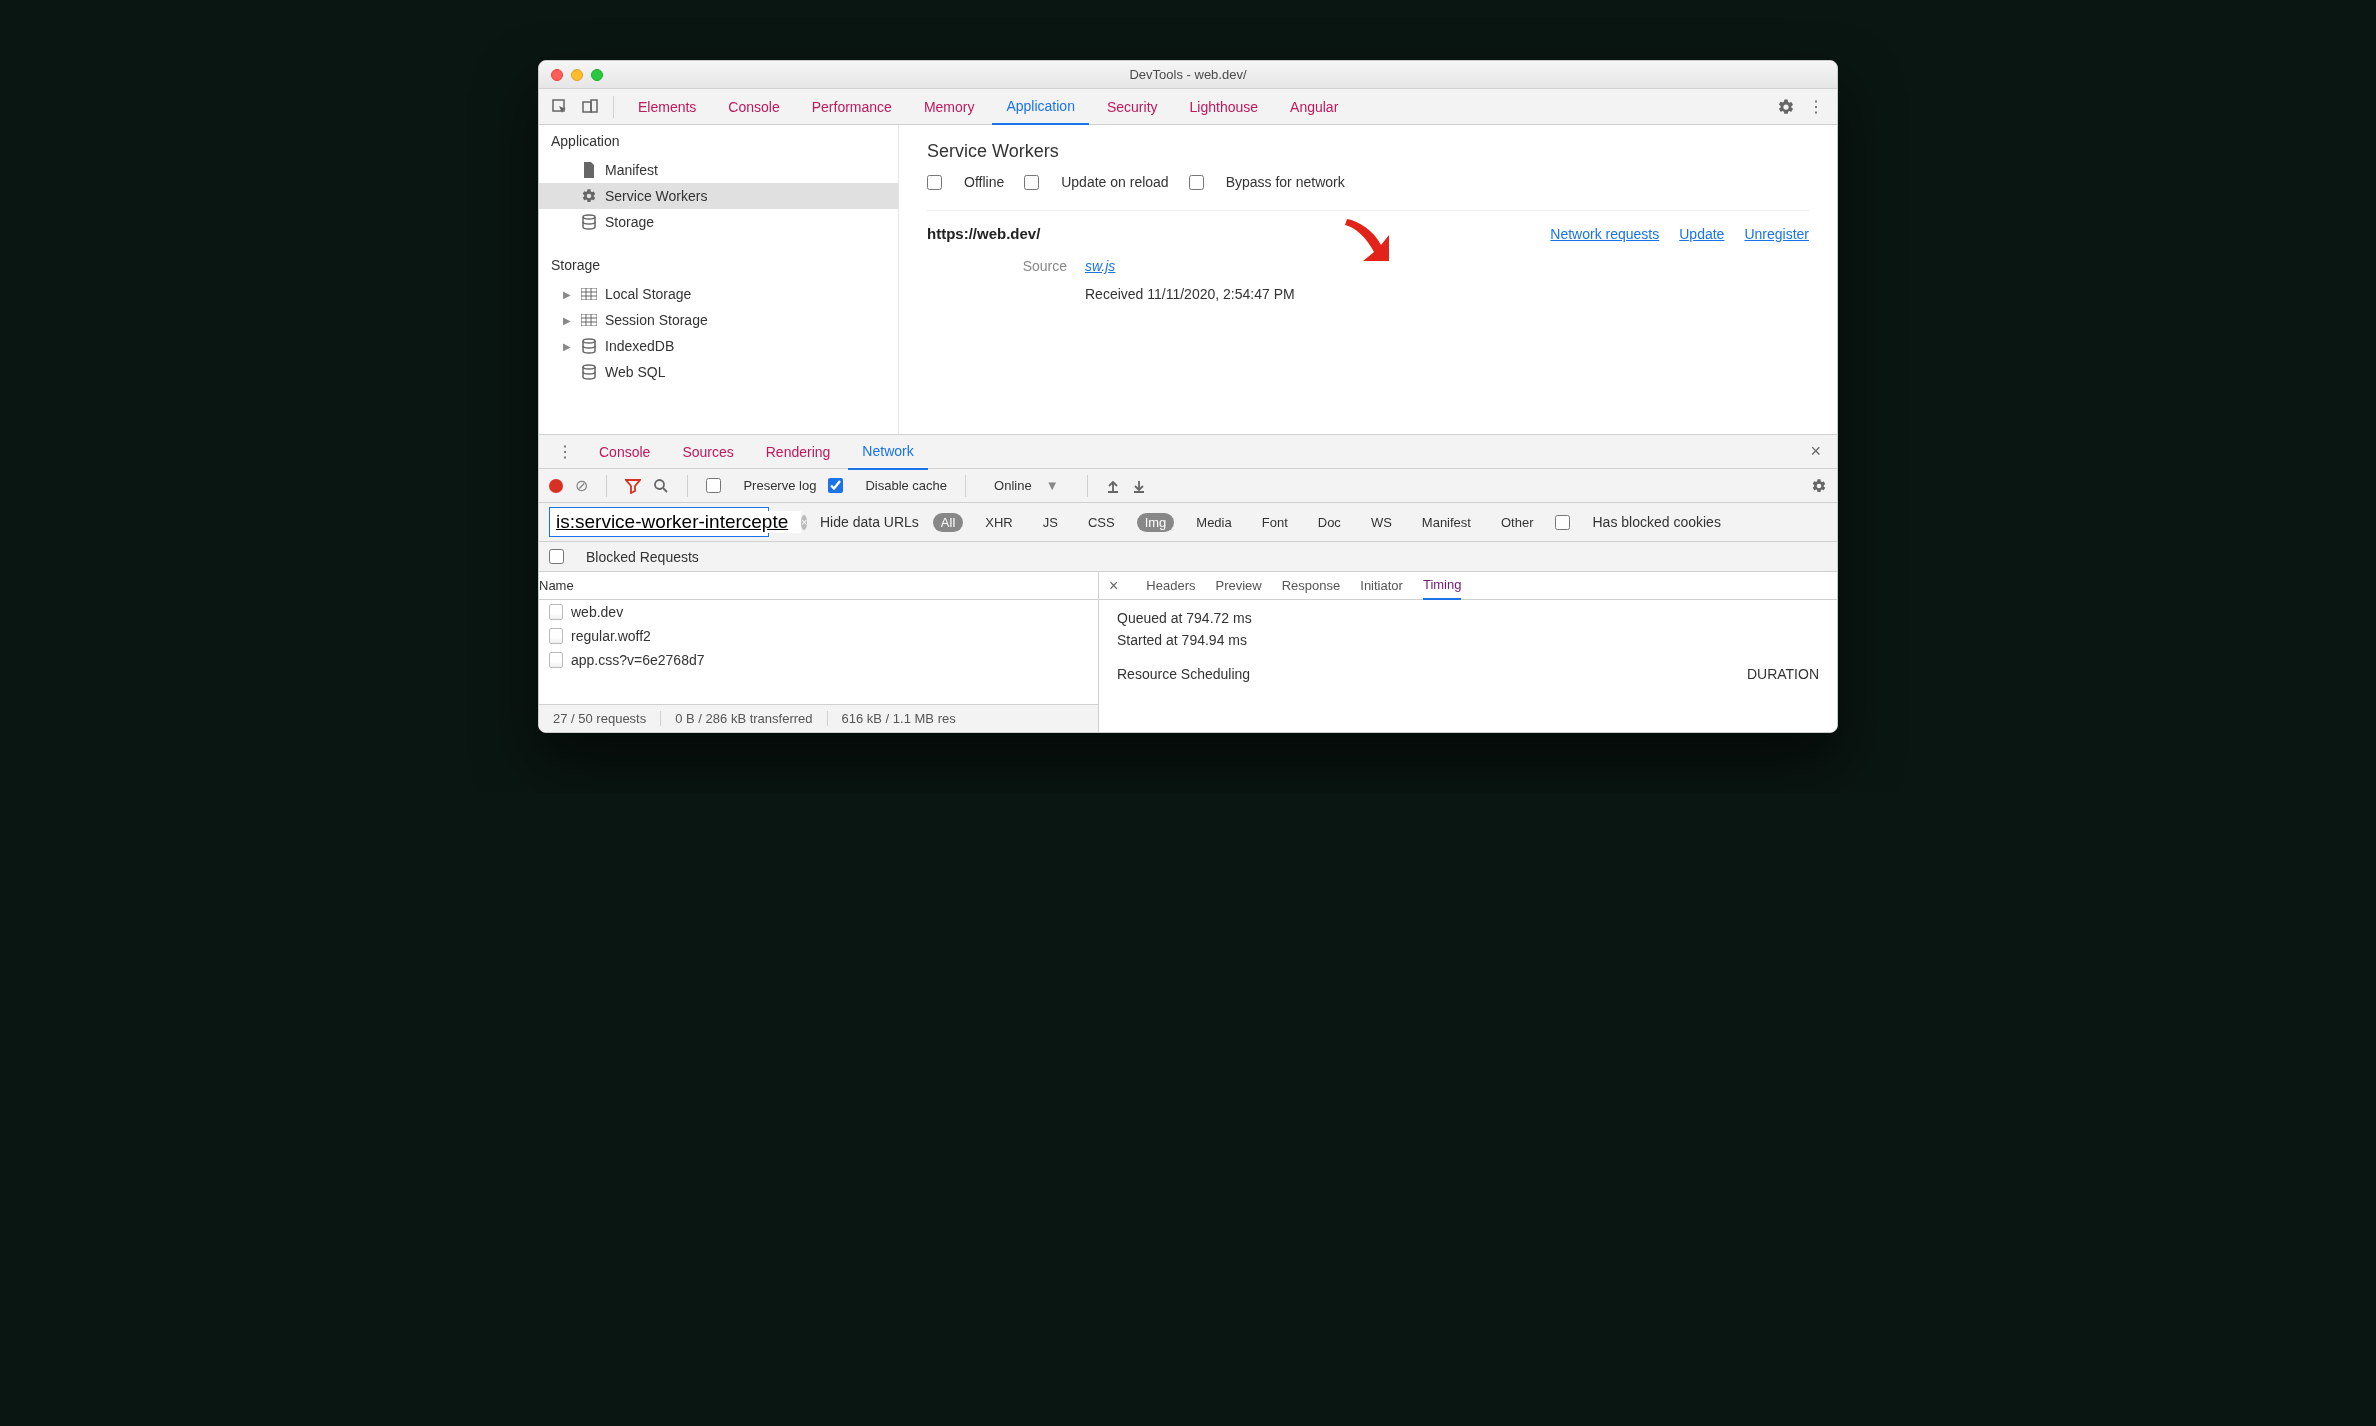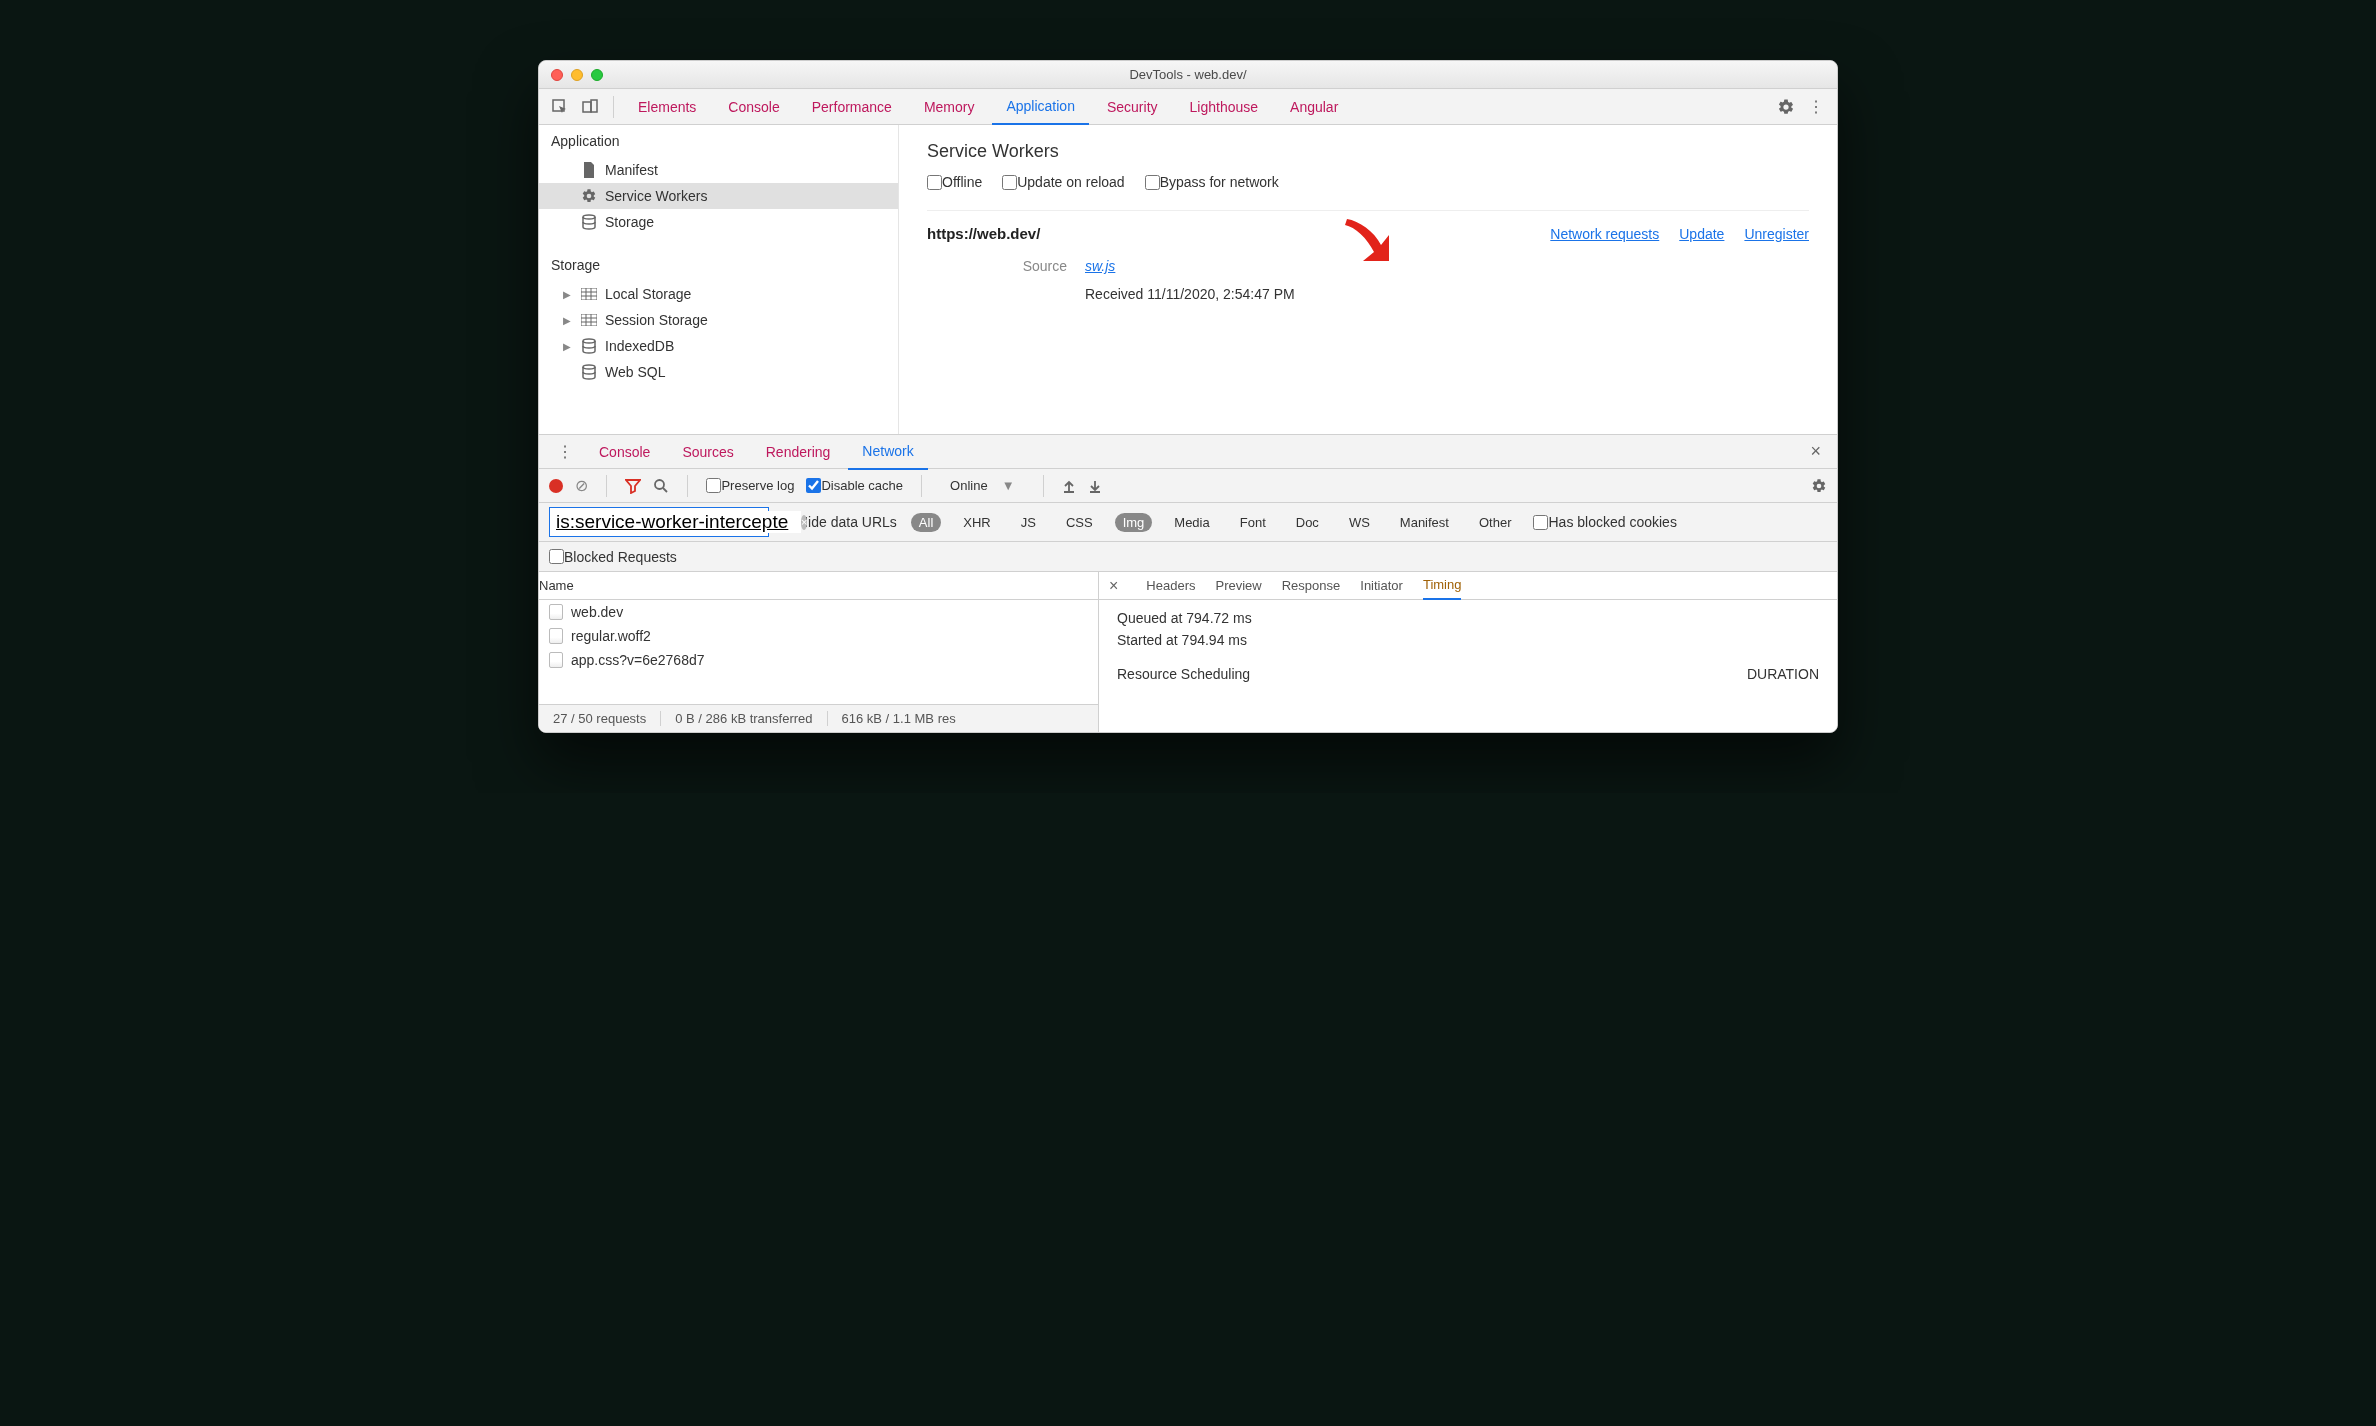--- a/index.html
+++ b/index.html
@@ -27,21 +27,21 @@
 .sidebar { width: 360px; background: #fff; border-right: 1px solid #e5e5e5; overflow-y: auto; }
 .section-title { font-size: 14px; color: #333; padding: 8px 12px; }
 .tree-item { display: flex; align-items: center; gap: 8px; font-size: 14px; color: #333; padding: 5px 12px 5px 24px; cursor: pointer; }
 .tree-item.selected { background: #e0e0e0; }
 .tree-item .arrow { width: 10px; color: #888; font-size: 10px; }
 .tree-item .ic { width: 16px; height: 16px; display: flex; align-items: center; justify-content: center; color: #555; }
 
 .main-panel { flex: 1; padding: 16px 28px; position: relative; overflow: hidden; }
 .main-panel h2 { font-size: 18px; font-weight: 500; color: #333; margin-bottom: 12px; }
 .checks-row { display: flex; gap: 20px; align-items: center; margin-bottom: 20px; }
-.chk { display: flex; align-items: center; gap: 0; font-size: 14px; color: #333; }
+.chk { display: flex; align-items: center; gap: 22px; font-size: 14px; color: #333; }
 .chk input { width: 15px; height: 15px; }
 .origin-row { display: flex; align-items: center; padding: 14px 0 10px 0; border-top: 1px solid #eee; }
 .origin { font-weight: 600; font-size: 15px; color: #222; flex: 1; }
 .links { display: flex; gap: 20px; }
 .links a { color: #1a73e8; text-decoration: underline; font-size: 14px; cursor: pointer; }
 .detail-row { display: flex; gap: 18px; padding: 6px 0 6px 80px; font-size: 14px; }
 .detail-label { color: #888; min-width: 60px; text-align: right; }
 .detail-val { color: #333; }
 .srclink { color: #1a73e8; text-decoration: underline; cursor: pointer; font-style: italic; }
 
@@ -70,21 +70,21 @@
 .net-body { display: flex; height: 160px; background: #fff; }
 .name-col { width: 560px; border-right: 1px solid #d0d0d0; display: flex; flex-direction: column; }
 .col-header { height: 28px; display: flex; align-items: center; padding: 0 0; font-size: 13px; color: #333; border-bottom: 1px solid #d0d0d0; font-weight: 500; }
 .req-list { flex: 1; overflow: auto; }
 .req-item { display: flex; align-items: center; gap: 8px; padding: 4px 10px; font-size: 14px; color: #333; cursor: pointer; }
 .req-item .fic { width: 14px; height: 16px; border: 1px solid #bbb; border-radius: 2px; background: linear-gradient(#fff 60%, #eee); }
 
 .detail-panel { flex: 1; display: flex; flex-direction: column; }
 .detail-tabs { display: flex; align-items: center; height: 28px; border-bottom: 1px solid #d0d0d0; gap: 20px; padding: 0 10px; font-size: 13px; }
 .detail-tabs .dtab { color: #555; cursor: pointer; height: 28px; display: flex; align-items: center; }
-.detail-tabs .dtab.active { color: #a16207; border-bottom: 2px solid #1a73e8; font-weight: 500; }
+.detail-tabs .dtab.active { color: #701a75; border-bottom: 2px solid #1a73e8; font-weight: 500; }
 .detail-tabs .xbtn { color: #666; font-size: 16px; cursor: pointer; padding-right: 8px; }
 .timing-body { padding: 10px 18px; font-size: 14px; color: #333; overflow: auto; flex: 1; }
 .timing-body .row { display: flex; justify-content: space-between; padding: 4px 0; }
 .timing-body .row .dur { color: #333; }
 
 .statusbar { display: flex; align-items: center; height: 28px; background: #f3f3f3; border-top: 1px solid #d0d0d0; font-size: 13px; color: #555; }
 .statusbar .cell { padding: 0 14px; border-right: 1px solid #d0d0d0; }
 svg { display: block; }
 </style>
 </head>

